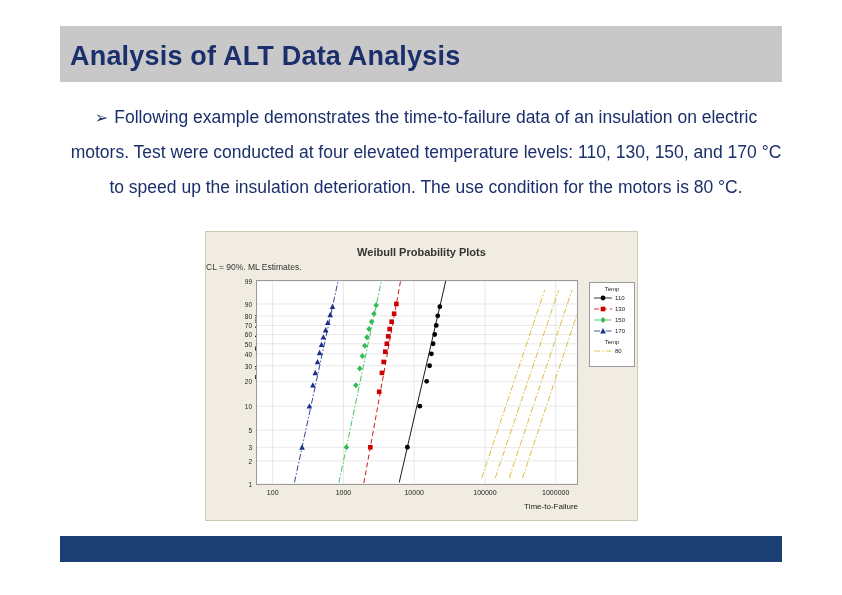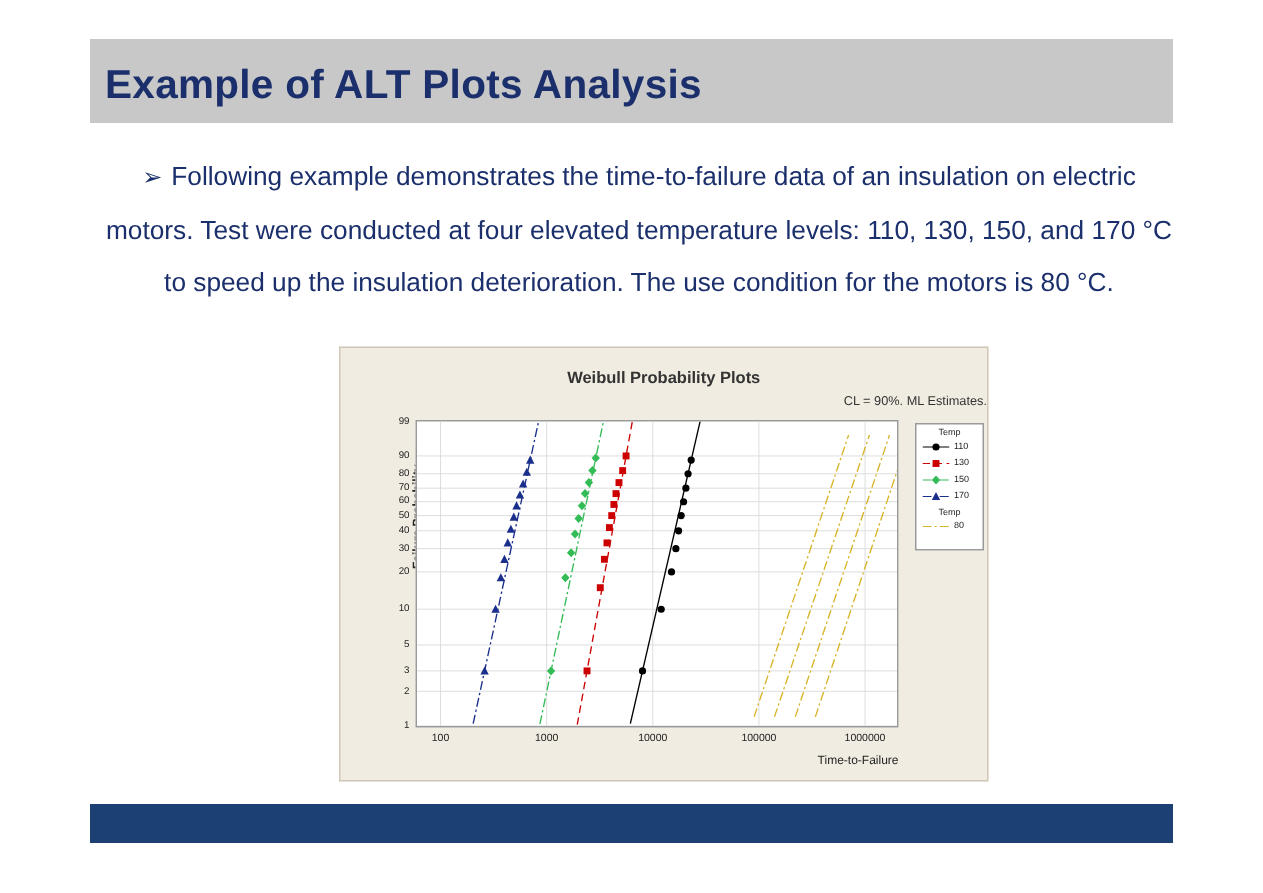--- a/index.html
+++ b/index.html
@@ -53,38 +53,37 @@
   }
   .chart-frame {
     position: absolute;
     left: 205px;
     top: 231px;
     width: 433px;
     height: 290px;
     background: #f1ece1;
     border: 1px solid #cfc7b8;
     box-sizing: border-box;
-    margin-left: 21px;
   }
   .chart-title {
     position: absolute;
     left: 0;
     top: 14px;
     width: 100%;
     text-align: center;
     font-size: 11px;
     font-weight: bold;
     color: #333333;
   }
   .chart-subtitle {
     position: absolute;
     left: 0;
     top: 30px;
     width: 100%;
-    text-align: right;
+    text-align: left;
     font-size: 8.5px;
     color: #333333;
   }
   
   .plot-wrap {
     position: absolute;
     left: 50px;
     top: 48px;
     width: 322px;
     height: 205px;
@@ -190,21 +189,21 @@
     font-size: 10.5px;
   }
   svg { display: block; }
 </style>
 </head>
 <body>
 
 <div class="slide">
 
   <div class="title-bar"></div>
-  <div class="title-text">Example of ALT Plots Analysis</div>
+  <div class="title-text">Analysis of ALT Data Analysis</div>
 
   <div class="body-text">
     <span class="bullet-glyph">➢</span><span>Following example demonstrates the time-to-failure data of an insulation on electric motors. Test were conducted at four elevated temperature levels: 110, 130, 150, and 170 °C to speed up the insulation deterioration. The use condition for the motors is 80 °C.</span>
   </div>
 
   <div class="chart-frame">
     <div class="chart-title">Weibull Probability Plots</div>
     <div class="chart-subtitle">CL = 90%. ML Estimates.</div>
 
     <div class="plot-wrap">

